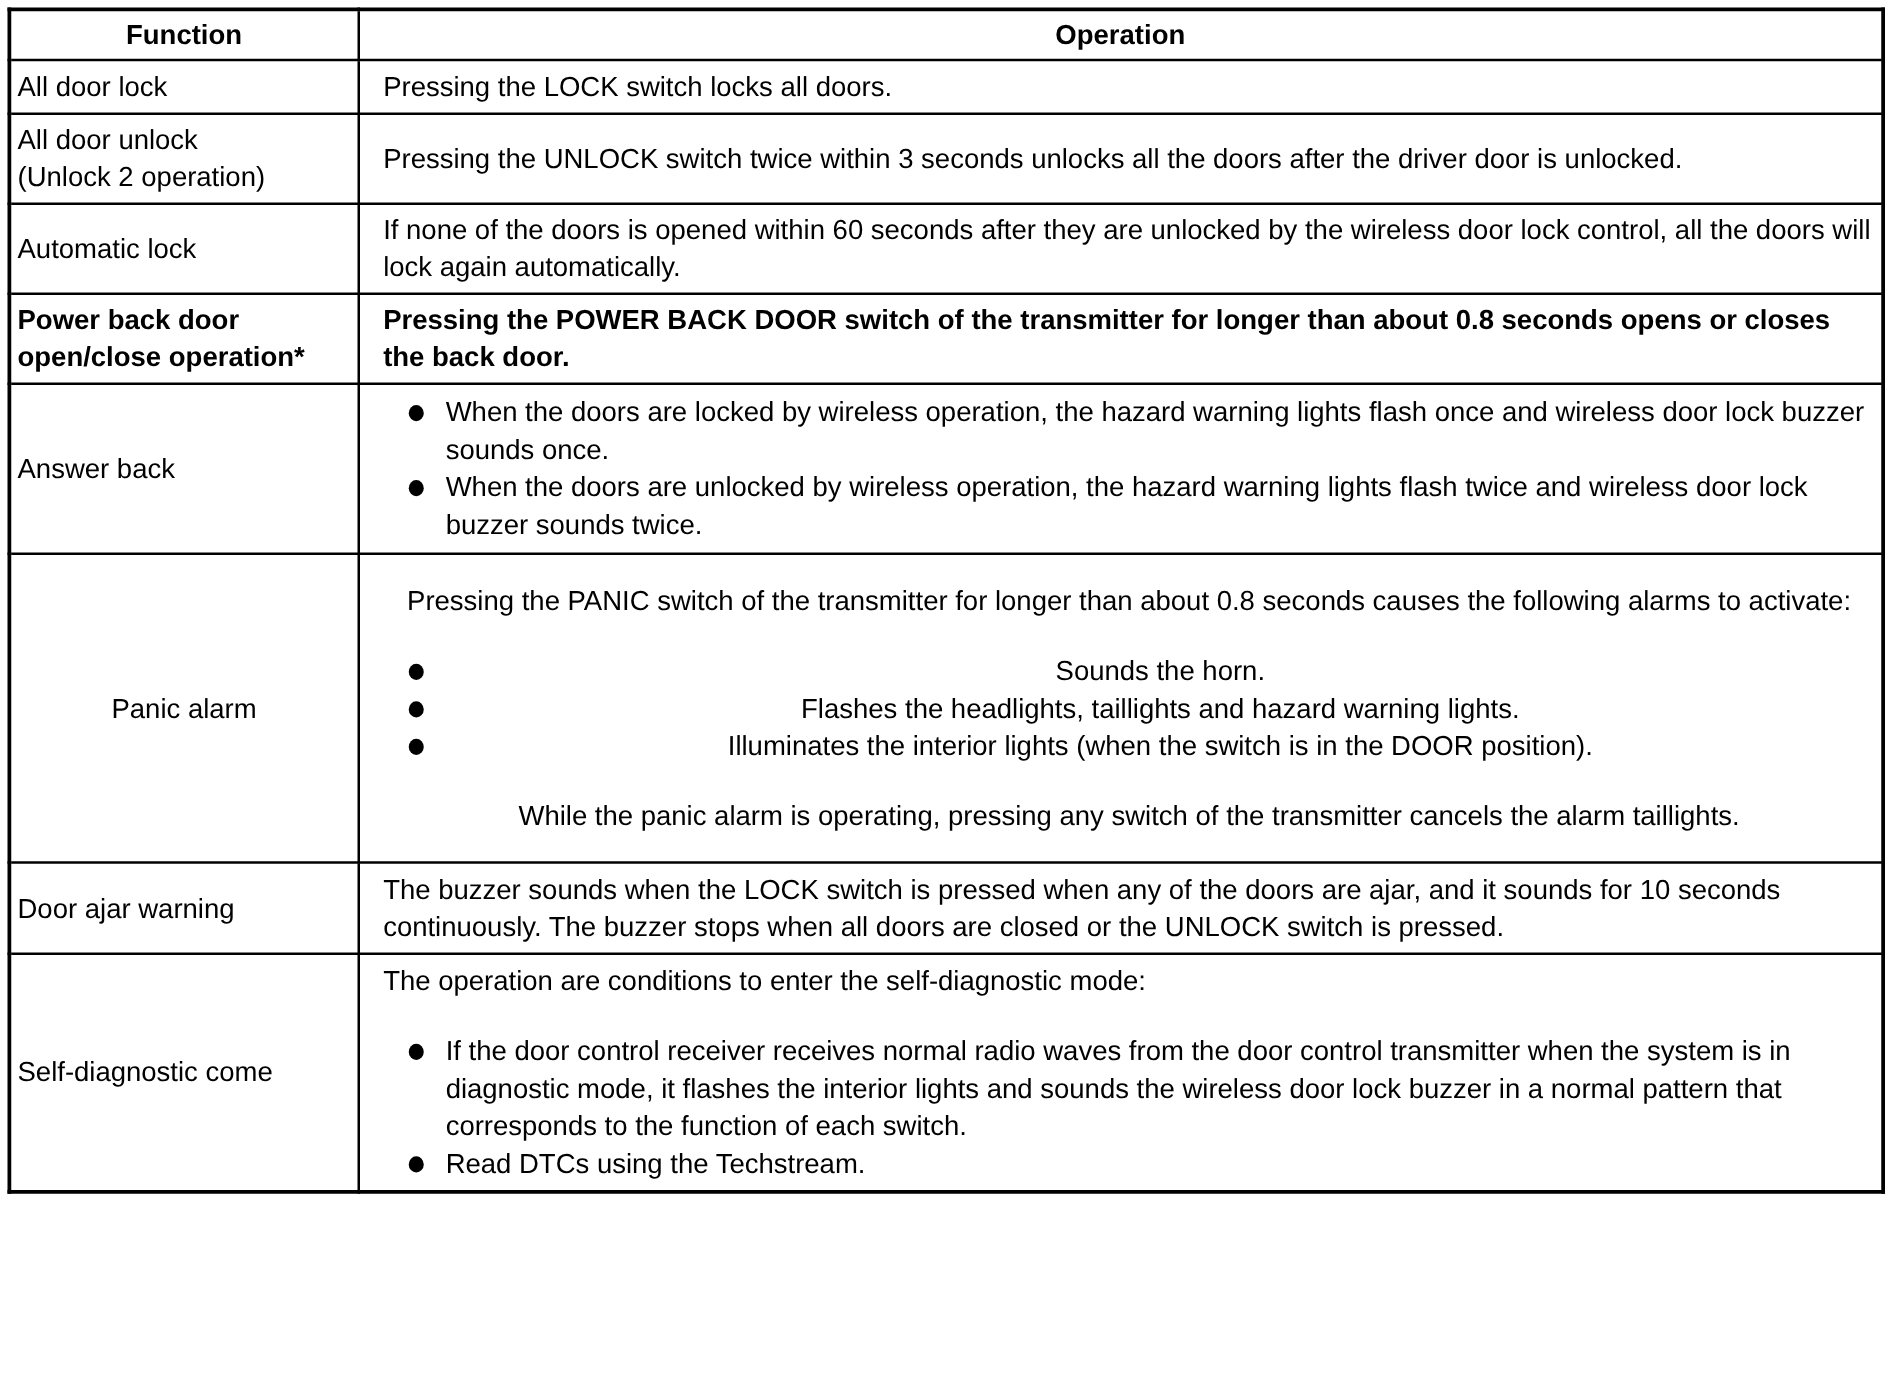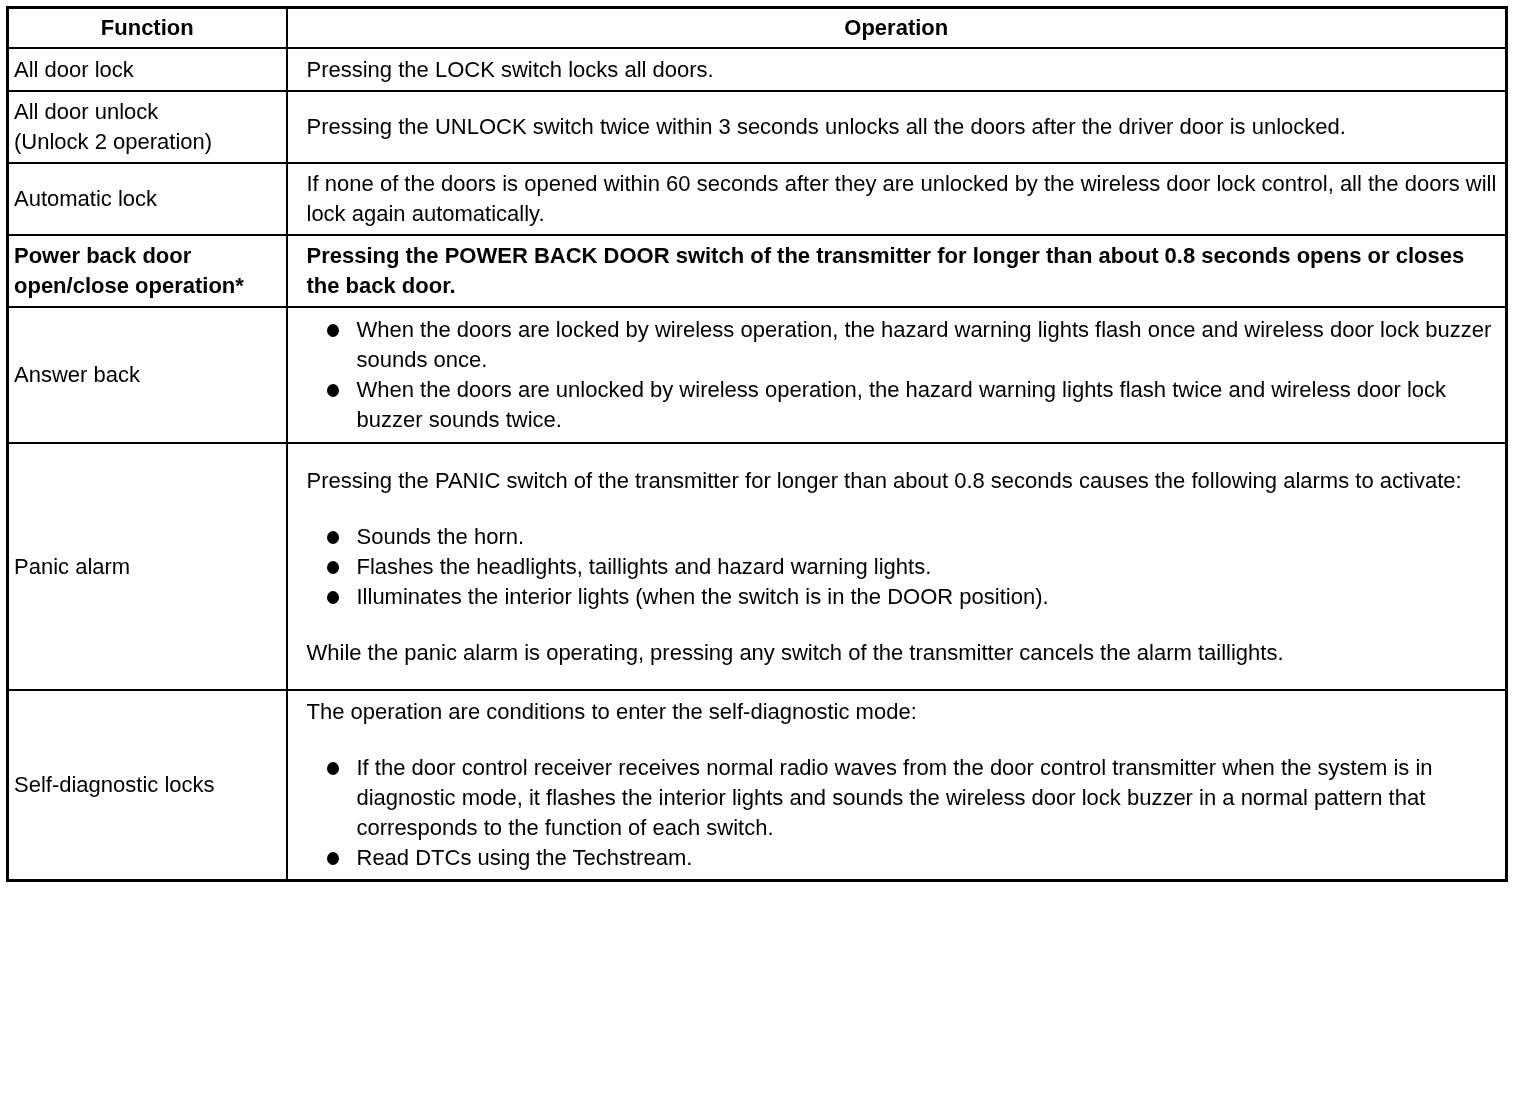--- a/index.html
+++ b/index.html
@@ -23,21 +23,21 @@
     ul.bullets li .dot {
       position: absolute; left: 20px; top: 9px; width: 12px; height: 13px;
       border-radius: 50%; background: #000;
     }
     .gap { height: 26px; }
     tr.r1 td { height: 33px; }
     tr.r2 td { height: 62px; }
     tr.r3 td { height: 62px; }
     tr.r4 td { height: 62px; font-weight: bold; }
     tr.r5 td { height: 126px; }
-    tr.r6 td { height: 237px; }
+    tr.r6 td { height: 237px; text-align: center; }
     tr.r7 td { height: 63px; }
     tr.r8 td { height: 62px; }
     tr.r9 td { height: 180px; }
     tr.r10 td { height: 62px; }
   </style>
 </head>
 <body>
 
 <table class="spec">
   <colgroup>
@@ -89,22 +89,26 @@
         <div class="gap"></div>
         <ul class="bullets">
           <li><span class="dot"></span><span>Sounds the horn.</span></li>
           <li><span class="dot"></span><span>Flashes the headlights, taillights and hazard warning lights.</span></li>
           <li><span class="dot"></span><span>Illuminates the interior lights (when the switch is in the DOOR position).</span></li>
         </ul>
         <div class="gap"></div>
         <div>While the panic alarm is operating, pressing any switch of the transmitter cancels the alarm taillights.</div>
       </td>
     </tr>
+    <tr class="r7">
+      <td>Door ajar warning</td>
+      <td class="op">The buzzer sounds when the LOCK switch is pressed when any of the doors are ajar, and it sounds for 10 seconds continuously. The buzzer stops when all doors are closed or the UNLOCK switch is pressed.</td>
+    </tr>
     <tr class="r9">
-      <td>Self-diagnostic locks</td>
+      <td>Self-diagnostic come</td>
       <td class="op">
         <div>The operation are conditions to enter the self-diagnostic mode:</div>
         <div class="gap"></div>
         <ul class="bullets">
           <li><span class="dot"></span><span>If the door control receiver receives normal radio waves from the door control transmitter when the system is in diagnostic mode, it flashes the interior lights and sounds the wireless door lock buzzer in a normal pattern that corresponds to the function of each switch.</span></li>
           <li><span class="dot"></span><span>Read DTCs using the Techstream.</span></li>
         </ul>
       </td>
     </tr>
   </tbody>

